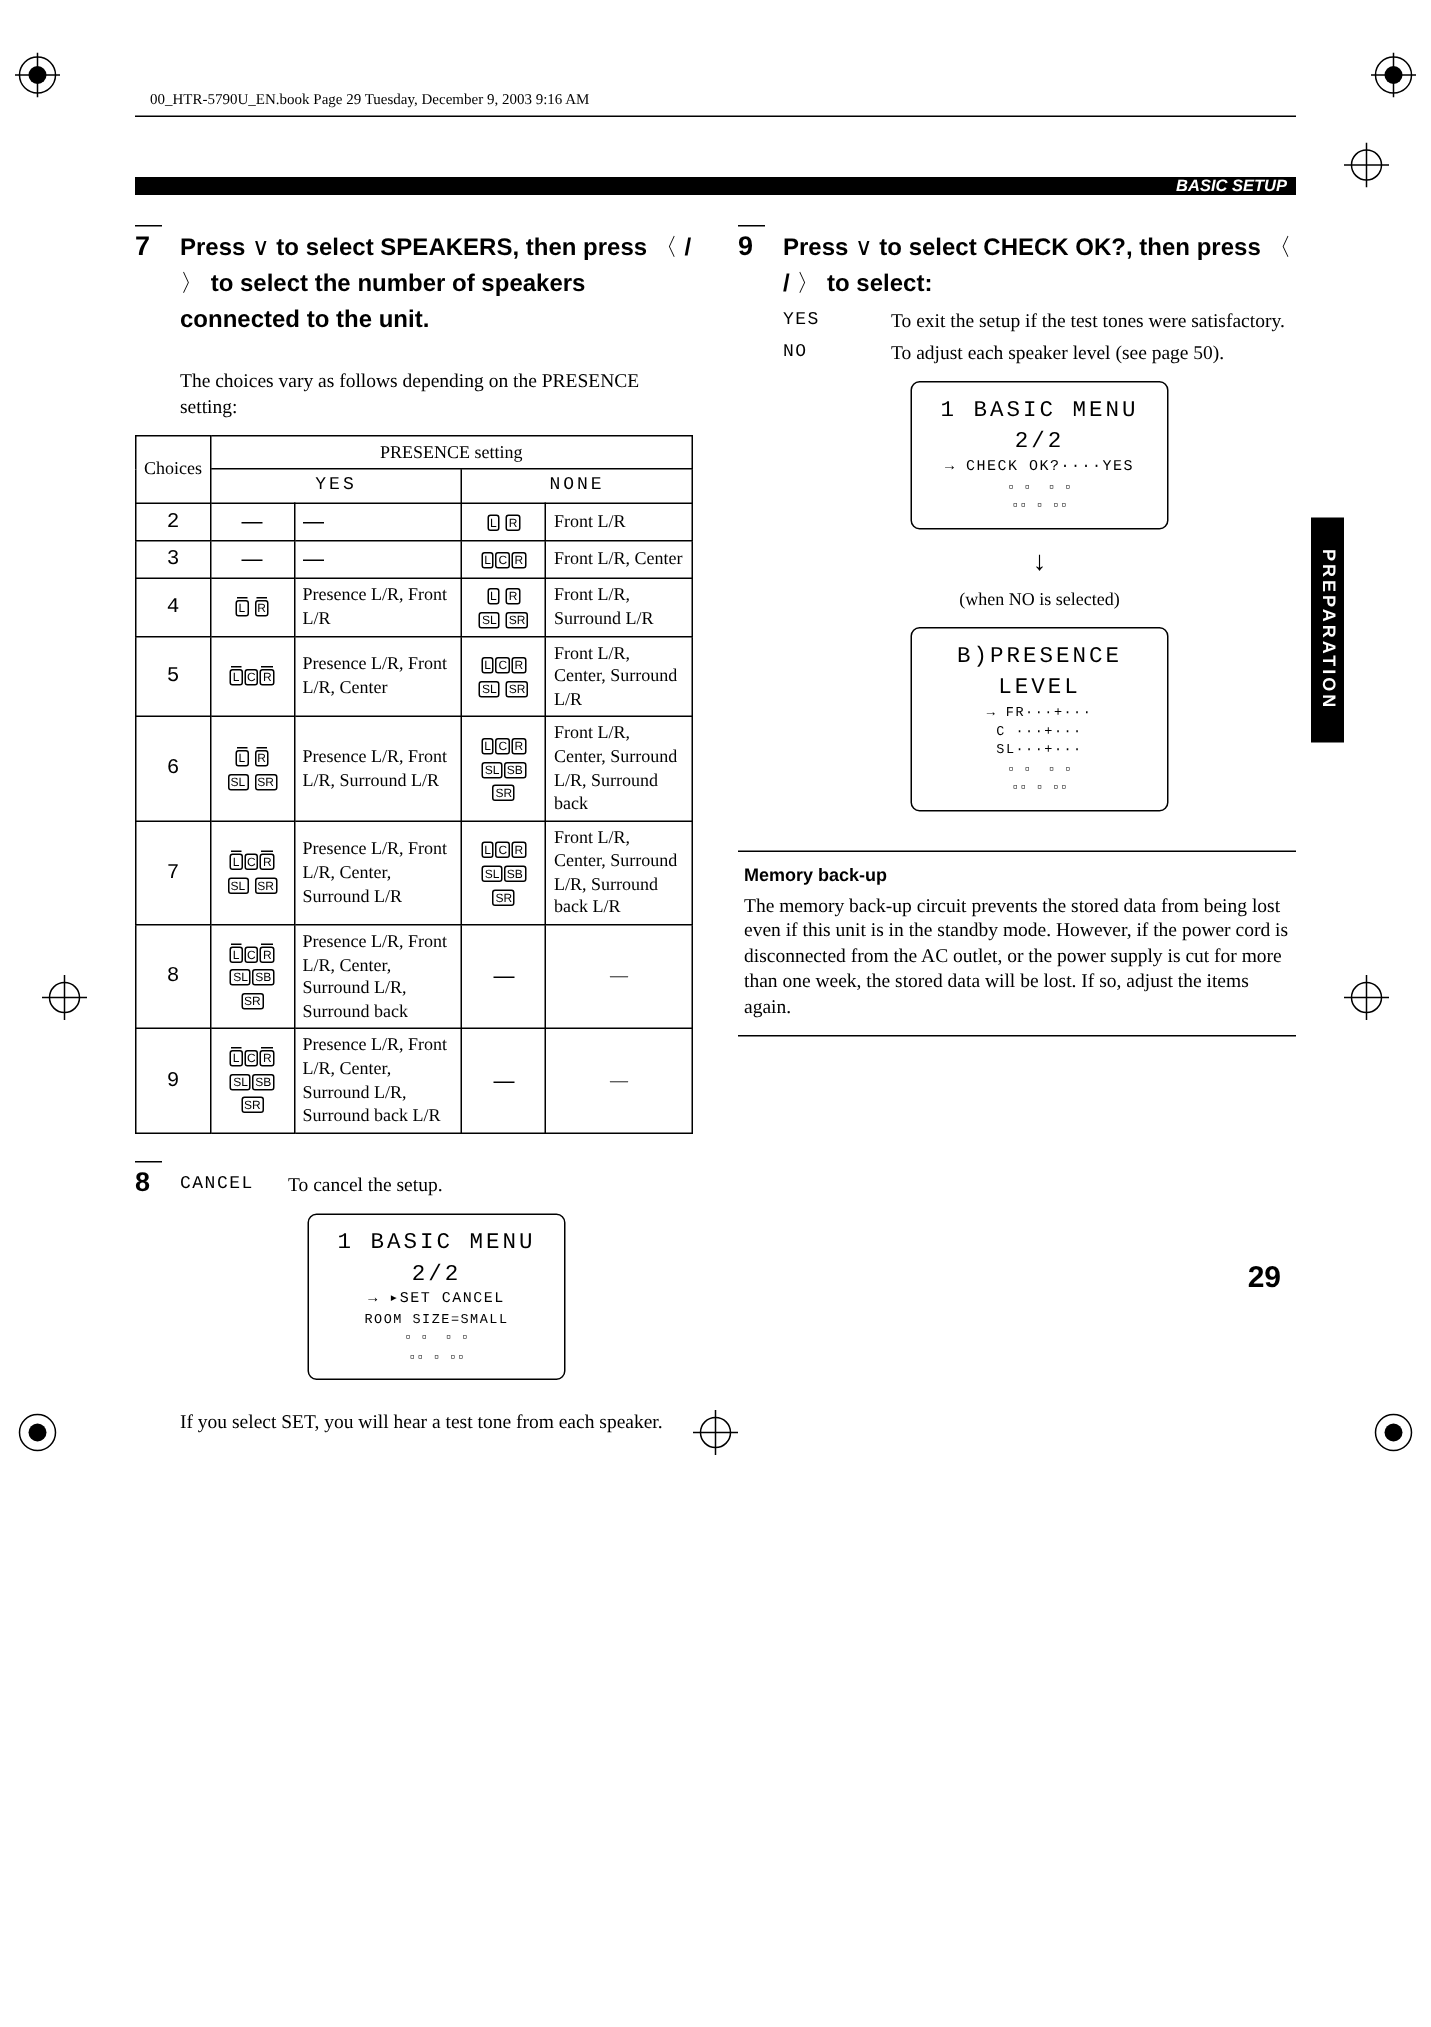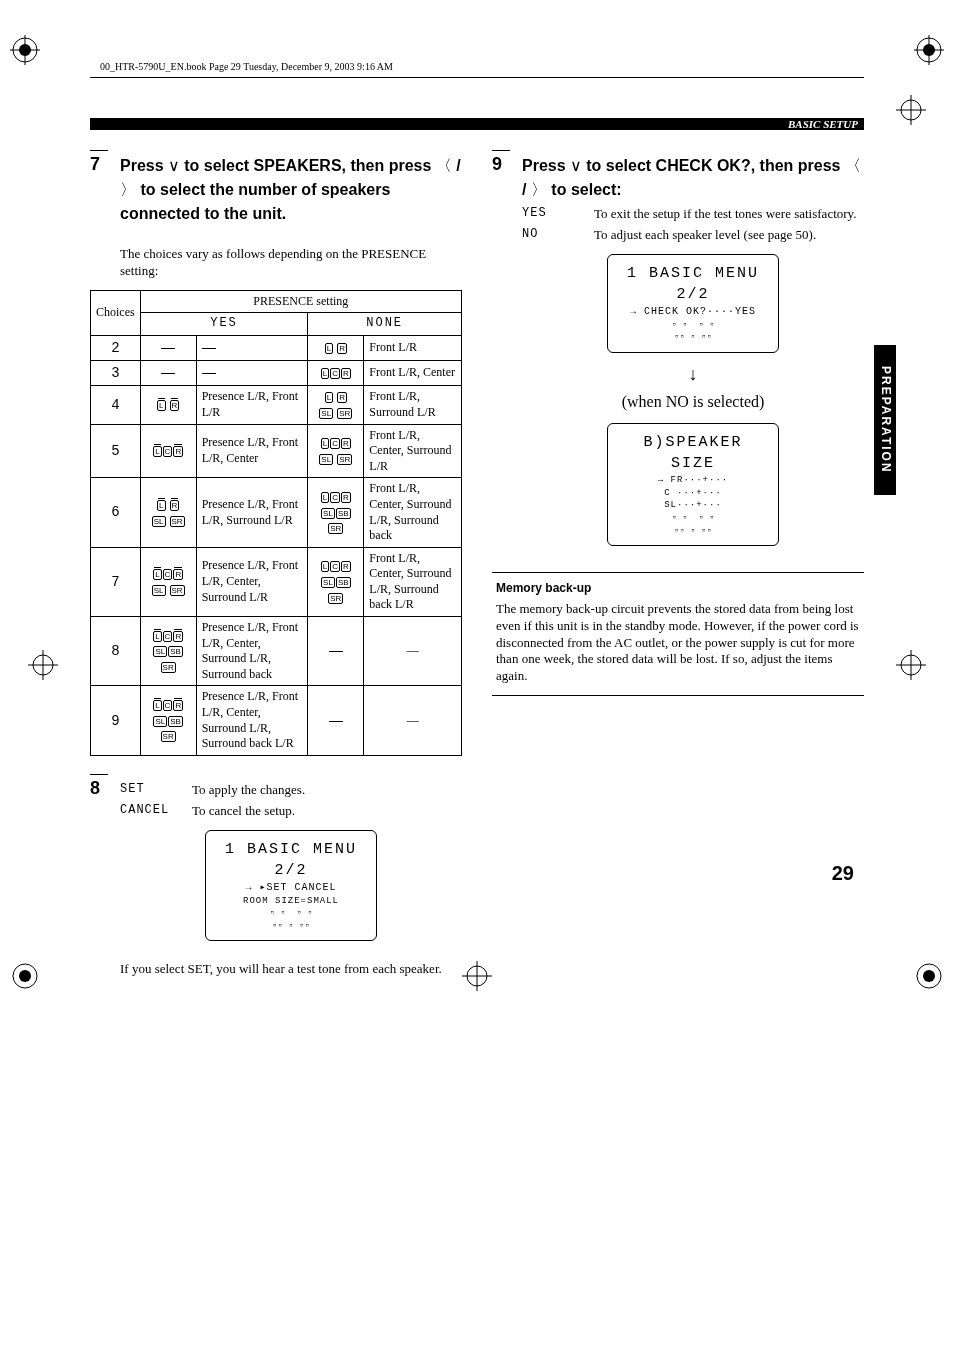--- a/index.html
+++ b/index.html
@@ -30,21 +30,21 @@
     position: relative;
   }
   .black-bar-label {
     position: absolute;
     right: 6px;
     top: -1px;
     color: #fff;
     font-style: italic;
     font-weight: bold;
     font-size: 11px;
-    font-family: Liberation Serif, serif;
+    font-family: Liberation Sans, sans-serif;
   }
   .columns {
     display: flex;
     gap: 30px;
     margin-top: 20px;
   }
   .col { flex: 1; }
   .step {
     display: flex;
     gap: 12px;
@@ -92,21 +92,21 @@
     font-size: 11px;
     text-align: center;
     margin: 10px auto;
     width: 172px;
     line-height: 1.4;
   }
   .lcd .title { font-size: 15px; letter-spacing: 2px; }
   .lcd .row1 { font-size: 10px; letter-spacing: 1px;}
   .lcd .row2 { font-size: 9px; letter-spacing: 1px;}
   .arrow-down { text-align: center; margin: 6px 0; font-size: 18px; }
-  .arrow-caption { text-align:center; font-size:16px; margin: 4px 0 8px; }
+  .arrow-caption { text-align:center; font-size:12px; margin: 4px 0 8px; }
   .memory-box {
     border-top: 1px solid #000;
     border-bottom: 1px solid #000;
     padding: 8px 4px 10px;
     margin-top: 16px;
   }
   .memory-box .mb-title { font-weight: bold; font-family: Arial, sans-serif; font-size: 12px; margin-bottom: 4px;}
   .side-tab {
     position: absolute;
     right: 58px;
@@ -293,24 +293,20 @@
           <td class="icon-col"><span class="dash"></span></td>
           <td class="desc-col" style="text-align:center">—</td>
         </tr>
       </tbody>
     </table>
 
     <div class="step">
       <div class="step-num">8</div>
       <div class="step-body">
         <div class="option-row">
-          <span class="option-key">SET</span>
-          <span class="option-val">To apply the changes.</span>
-        </div>
-        <div class="option-row">
           <span class="option-key">CANCEL</span>
           <span class="option-val">To cancel the setup.</span>
         </div>
 
         <div class="lcd">
           <div class="title">1 BASIC MENU 2/2</div>
           <div class="row1">→    ▸SET  CANCEL</div>
           <div class="row2">ROOM SIZE=SMALL</div>
           <div style="font-size:9px;">▫ ▫&nbsp;&nbsp;▫ ▫<br>▫▫ ▫ ▫▫</div>
         </div>
@@ -340,21 +336,21 @@
         <div class="lcd">
           <div class="title">1 BASIC MENU 2/2</div>
           <div class="row1">→ CHECK OK?····YES</div>
           <div style="font-size:9px;">▫ ▫&nbsp;&nbsp;▫ ▫<br>▫▫ ▫ ▫▫</div>
         </div>
 
         <div class="arrow-down">↓</div>
         <div class="arrow-caption">(when NO is selected)</div>
 
         <div class="lcd">
-          <div class="title">B)SPEAKER SIZE</div>
+          <div class="title">B)PRESENCE LEVEL</div>
           <div class="row2">→   FR···+···</div>
           <div class="row2">    C ···+···</div>
           <div class="row2">    SL···+···</div>
           <div style="font-size:9px;">▫ ▫&nbsp;&nbsp;▫ ▫<br>▫▫ ▫ ▫▫</div>
         </div>
       </div>
     </div>
 
     <div class="memory-box">
       <div class="mb-title">Memory back-up</div>

